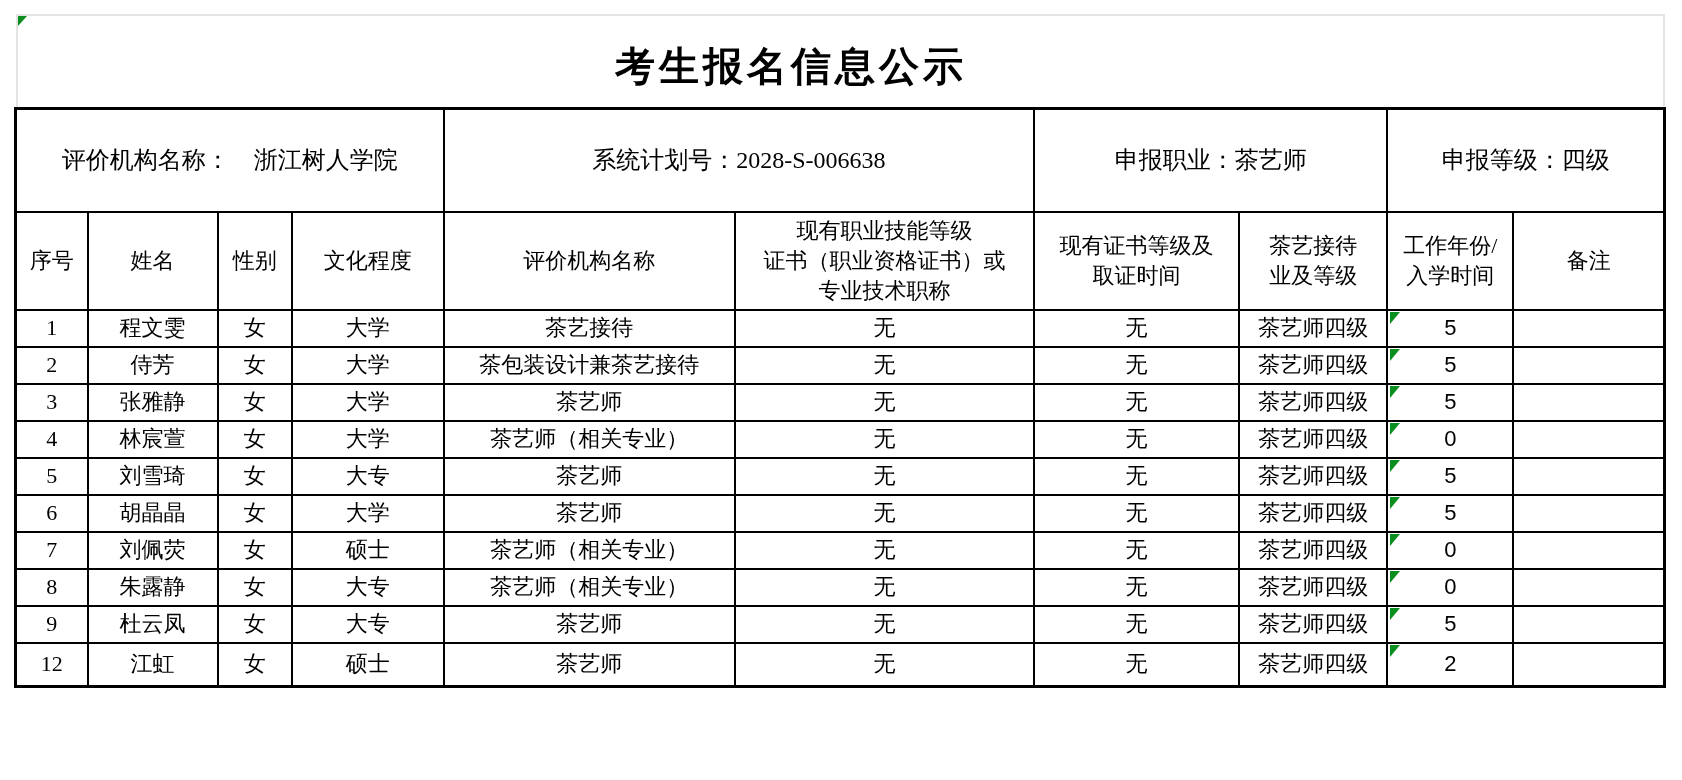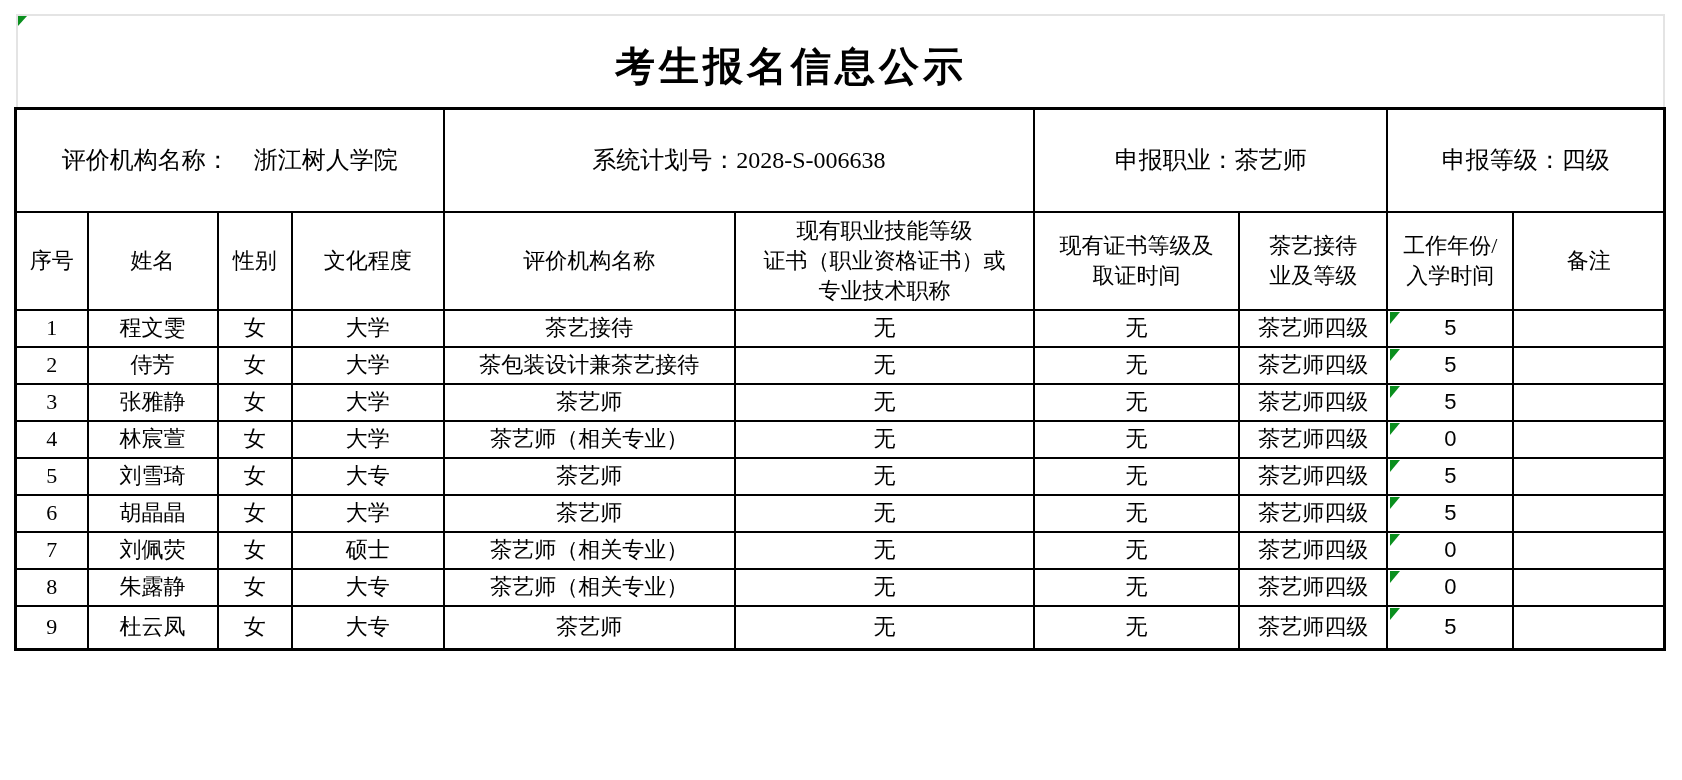--- a/index.html
+++ b/index.html
@@ -194,15 +194,27 @@
           <td>杜云凤</td>
           <td>女</td>
           <td>大专</td>
           <td>茶艺师</td>
           <td>无</td>
           <td>无</td>
           <td>茶艺师四级</td>
           <td class="years"><span class="flag"></span><span>5</span></td>
           <td></td>
         </tr>
+        <tr>
+          <td>12</td>
+          <td>江虹</td>
+          <td>女</td>
+          <td>硕士</td>
+          <td>茶艺师</td>
+          <td>无</td>
+          <td>无</td>
+          <td>茶艺师四级</td>
+          <td class="years"><span class="flag"></span><span>2</span></td>
+          <td></td>
+        </tr>
       </tbody>
   </table>
 </div>
 
 </body></html>

